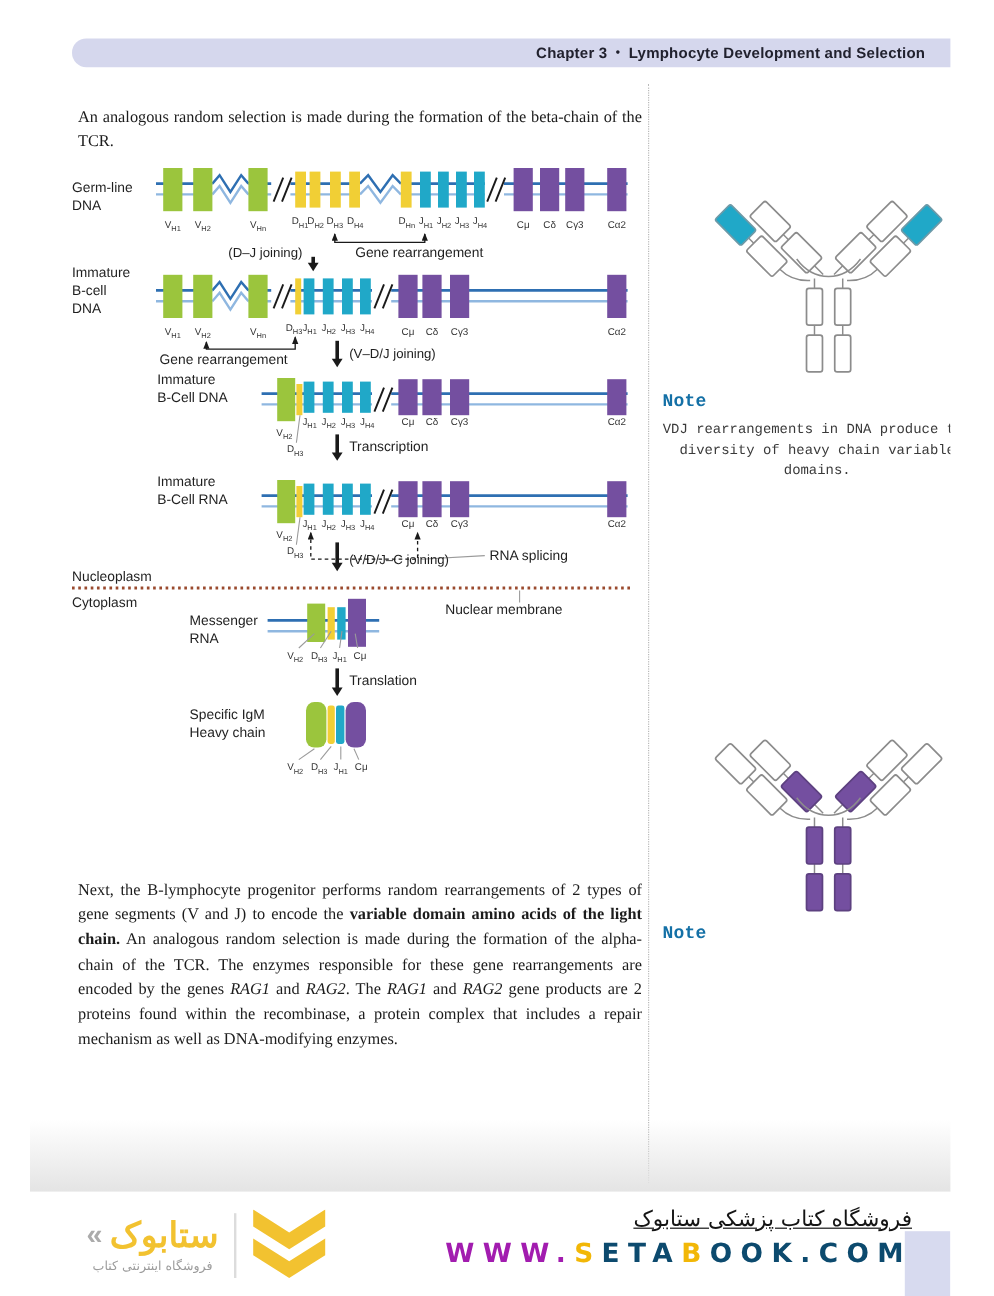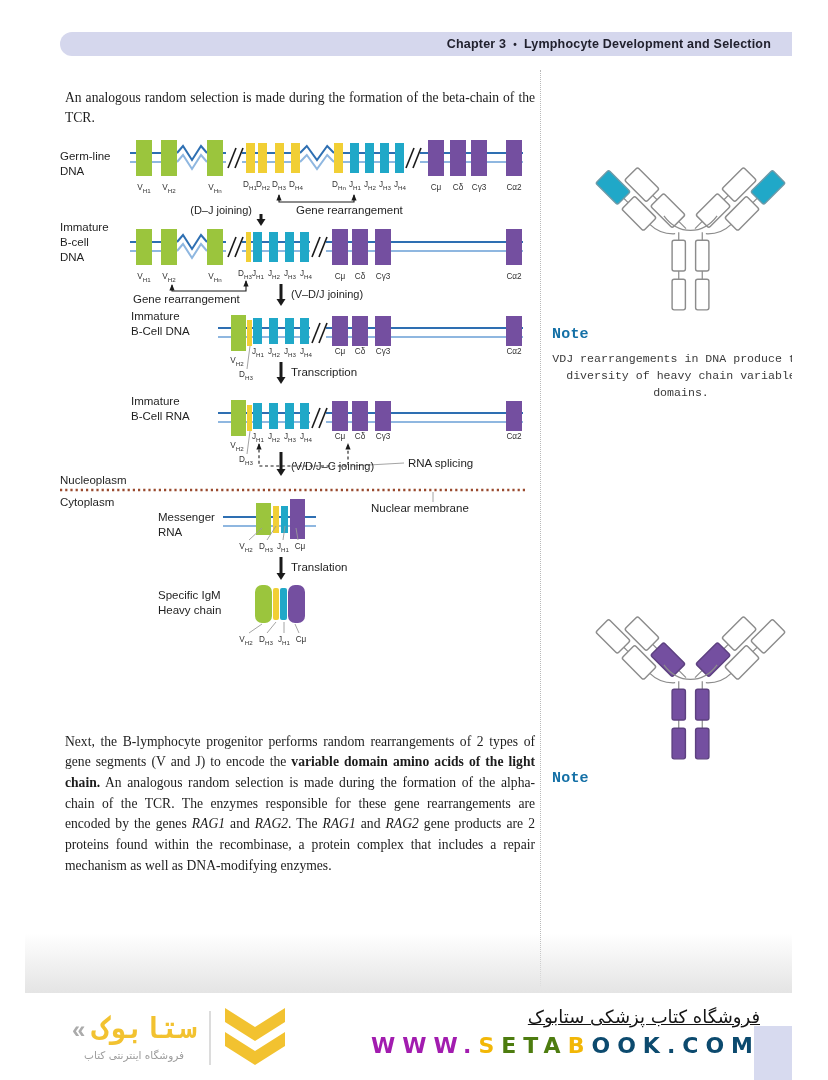--- a/index.html
+++ b/index.html
@@ -53,21 +53,21 @@
 
   
   .footer-right{position:absolute;right:32px;top:1006px;text-align:right;direction:rtl;}
   .footer-tagline{font-family:"DejaVu Sans",sans-serif;font-size:18px;color:#141414;text-decoration:underline;}
   .footer-url{direction:ltr;margin-top:6px;font-family:"DejaVu Sans",sans-serif;
     font-size:22px;font-weight:bold;letter-spacing:7px;color:#141414;}
   .footer-logo{position:absolute;left:72px;top:1008px;display:flex;align-items:center;gap:13px;}
   .logo-textblock{text-align:center;}
   .logo-row{display:flex;align-items:center;gap:6px;direction:ltr;}
   .logo-mark{color:#ababab;font-size:24px;font-weight:bold;line-height:1;}
-  .logo-word{font-family:Liberation Mono, monospace;font-size:29px;font-weight:bold;
+  .logo-word{font-family:Liberation Serif, serif;font-size:29px;font-weight:bold;
     color:var(--footer-accent,#F2C230);line-height:1.1;}
   .logo-subtext{font-family:"DejaVu Sans",sans-serif;font-size:10.5px;color:#9c9c9c;
     margin-top:3px;letter-spacing:.5px;}
   .logo-sep{width:2px;height:54px;background:#dcdcdc;}
   .logo-chevrons{display:block;color:var(--footer-accent,#F2C230);}
   .corner-tab{position:absolute;right:0;top:1026px;width:38px;height:54px;
     background:var(--corner-tab,#D7DAEF);}
 </style>
 </head>
 <body>
@@ -384,17 +384,17 @@
     </div>
     <div class="logo-sep"></div>
     <svg class="logo-chevrons" width="62" height="60" viewBox="0 0 62 60">
       <polygon points="1,0 31,19 61,0 61,14 31,33 1,14" fill="currentColor"></polygon>
       <polygon points="1,24 31,43 61,24 61,38 31,57 1,38" fill="currentColor"></polygon>
     </svg>
   </div>
 
   <div class="footer-right">
     <div class="footer-tagline">فروشگاه کتاب پزشکی ستابوک</div>
-    <div class="footer-url"><span style="color: #a21caf; text-align: center;">WWW.</span><span style="color: rgb(242, 183, 7);">S</span><span style="color: #4d7c0f; margin-top: 31px;">ETA</span><span style="color: rgb(242, 183, 7);">B</span><span style="color: #0c4a6e;">OOK.COM</span></div>
+    <div class="footer-url"><span style="color: #a21caf; text-align: center;">WWW.</span><span style="color: rgb(242, 183, 7);">S</span><span style="color: #0c4a6e; margin-top: 31px;">ETA</span><span style="color: rgb(242, 183, 7);">B</span><span style="color: #0c4a6e;">OOK.COM</span></div>
   </div>
 
   <div class="corner-tab"></div>
 </div>
 
 </body></html>

